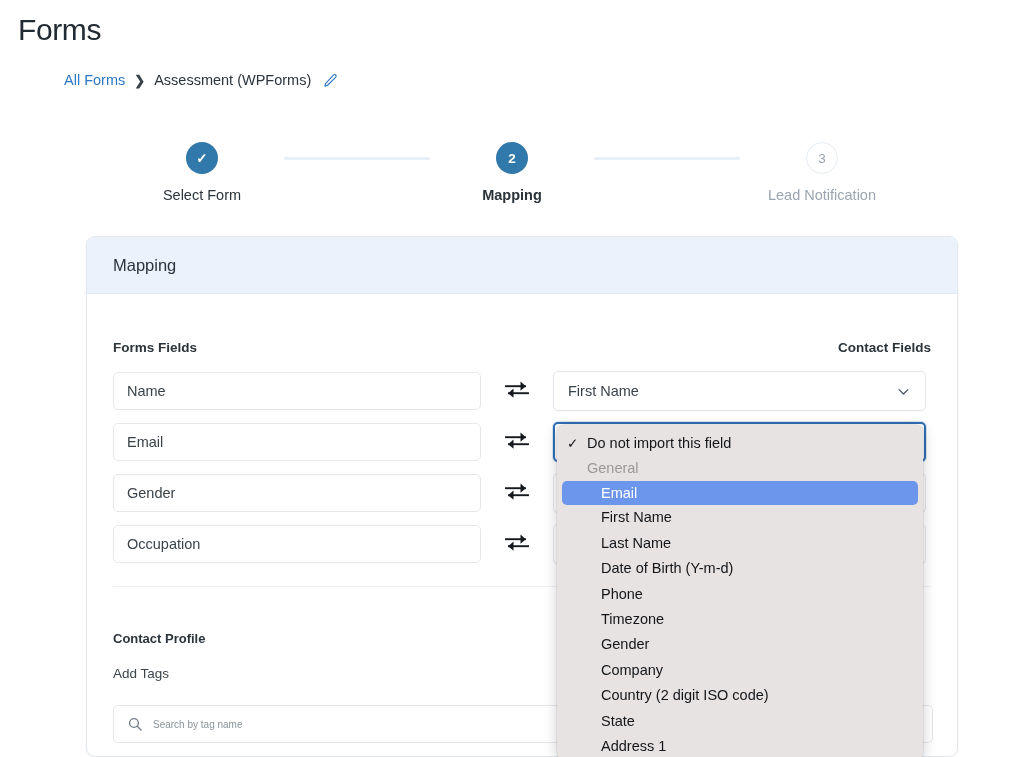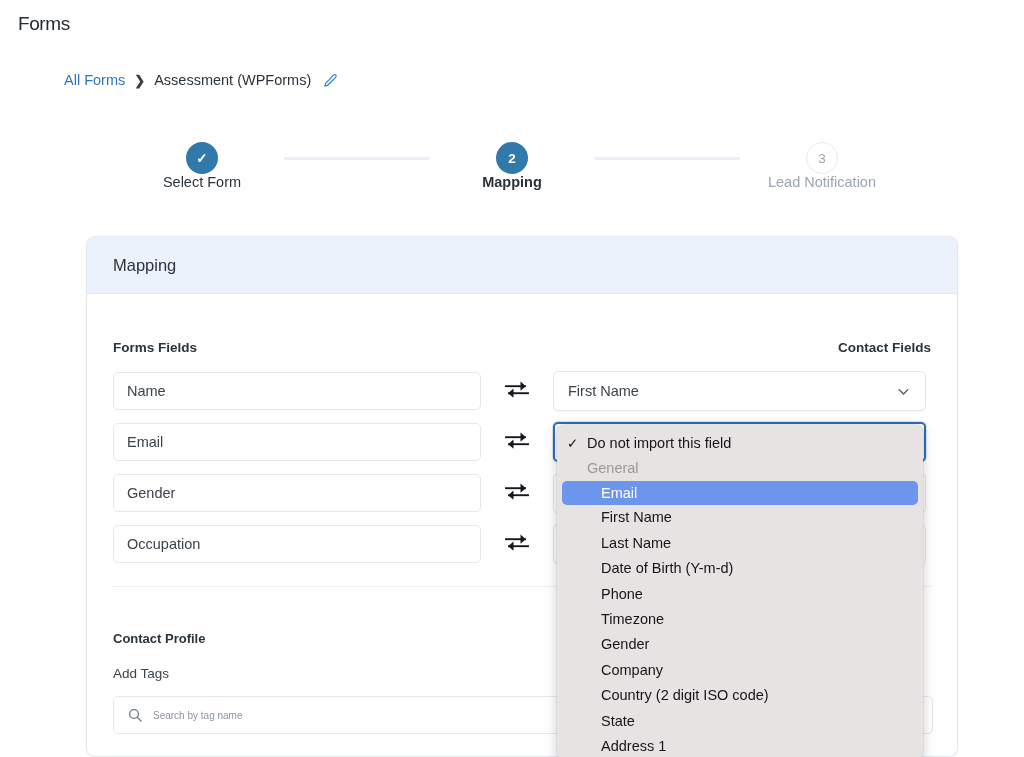--- a/index.html
+++ b/index.html
@@ -16,21 +16,21 @@
     color: #1f2933;
     -webkit-font-smoothing: antialiased;
     position: relative;
   }
 
   
   .page-title {
     position: absolute;
     left: 18px;
     top: 13px;
-    font-size: 19px;
+    font-size: 30px;
     font-weight: 400;
     letter-spacing: -0.4px;
     color: #222b33;
   }
 
   .breadcrumb {
     position: absolute;
     left: 19px;
     top: 72px;
     display: flex;
@@ -97,20 +97,21 @@
     background: #3178ab;
     color: #ffffff;
   }
   .step.todo .step-circle {
     border: 1.5px solid #e4ecf3;
     color: #9aa5b1;
     background: #ffffff;
     font-weight: 400;
   }
   .step-label {
+    margin-top: 13px;
     font-size: 14.5px;
     color: #2b333b;
   }
   .step.active .step-label { font-weight: 700; }
   .step.todo .step-label { color: #9aa5b1; }
 
   .connector {
     height: 3px;
     background: #e8eff6;
     flex: 0 0 auto;
@@ -212,21 +213,21 @@
   .section-title {
     font-size: 13px;
     font-weight: 700;
     color: #2b333b;
     margin-top: 44px;
   }
   .field-label {
     font-size: 13.5px;
     color: #3b434b;
     margin-top: 20px;
-    margin-bottom: 15px;
+    margin-bottom: 24px;
   }
   .search-box {
     width: 820px;
     height: 38px;
     border: 1px solid #e5e8eb;
     border-radius: 5px;
     background: #ffffff;
     display: flex;
     align-items: center;
     gap: 10px;

